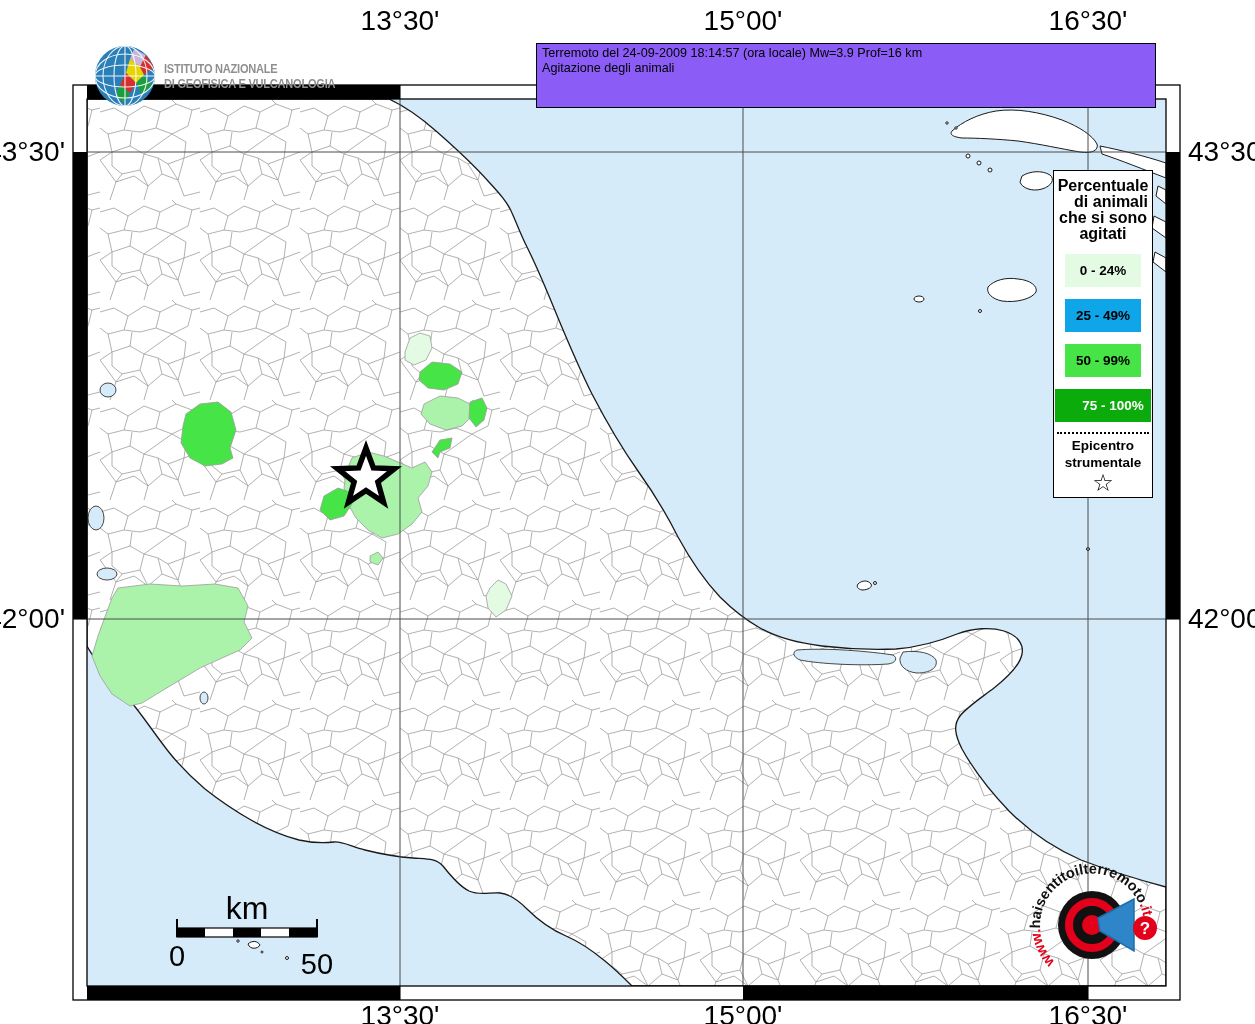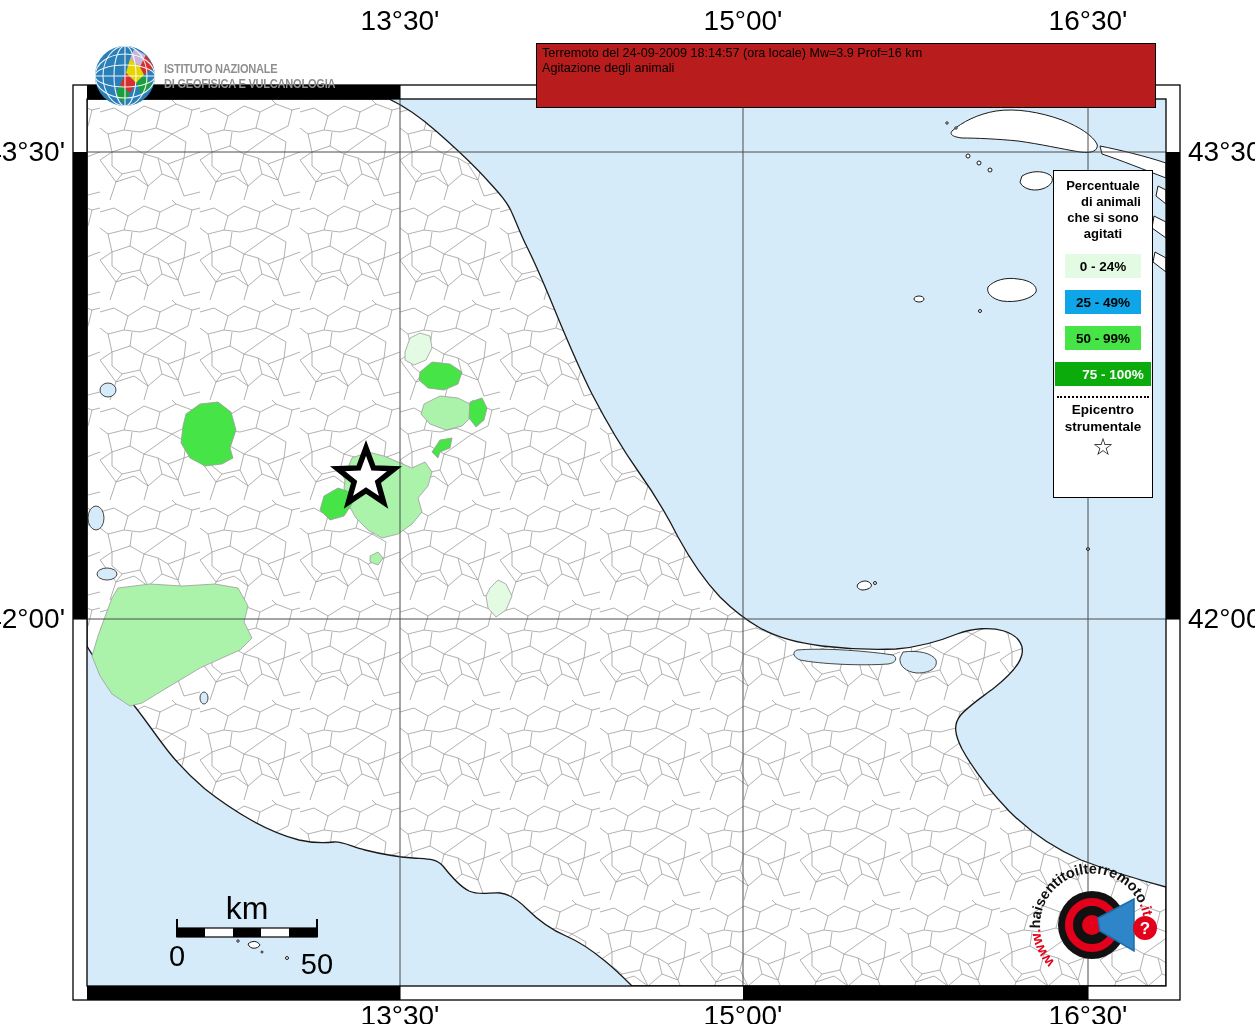--- a/index.html
+++ b/index.html
@@ -7,33 +7,33 @@
          font-family:"Liberation Sans",sans-serif;}
   #map-svg{position:absolute;left:0;top:0;}
 
   .axis-label{position:absolute;font-size:28px;color:#000;white-space:nowrap;}
   .axis-top{top:5px;transform:translateX(-50%);}
   .axis-bottom{top:1000px;transform:translateX(-50%);}
   .axis-left{right:1190px;transform:translateY(-50%);text-align:right;}
   .axis-right{left:1188px;transform:translateY(-50%);}
 
   #title-box{position:absolute;left:536px;top:43px;width:620px;height:65px;
-    background:#b91c1c;border:1.3px solid #000;box-sizing:border-box;
+    background:#8b5cf6;border:1.3px solid #000;box-sizing:border-box;
     padding:2px 5px;font-size:12.6px;line-height:15.2px;color:#000;z-index:5;}
   #title-box div{white-space:nowrap;}
 
   #ingv-logo{position:absolute;left:94px;top:45px;display:flex;align-items:center;z-index:4;}
   #ingv-text{margin-left:8px;color:#8f8f8f;font-weight:bold;font-size:13.5px;line-height:15.5px;
     letter-spacing:-0.3px;transform:scaleX(0.82);transform-origin:left center;white-space:nowrap;}
 
   #legend{position:absolute;left:1053px;top:170px;width:100px;height:328px;background:#fff;
     border:1.6px solid #000;box-sizing:border-box;z-index:6;text-align:center;
     font-weight:bold;color:#000;}
-  #legend .lg-title{margin-top:7px;font-size:13px;line-height:16px;}
-  .swatch{width:76px;height:24px;margin:12px auto 0 auto;display:flex;align-items:center;
+  #legend .lg-title{margin-top:7px;font-size:16px;line-height:16px;}
+  .swatch{width:76px;height:33px;margin:12px auto 0 auto;display:flex;align-items:center;
     justify-content:center;font-size:13.5px;font-weight:bold;}
   .sw-c0{background:#e3fbe3;}
   .sw-c1{background:#0ea5e9;}
   .sw-c2{background:#46e446;}
   .sw-c3{background:#0cab0c;color:#fff;padding-left:20px;}
   #legend .dots{border-top:2px dotted #000;margin:10px 3px 4px 3px;height:0;}
   #legend .epi-line{font-size:13.5px;line-height:16.5px;}
   #legend .epi-star{font-size:24px;line-height:24px;font-weight:normal;}
 
   .sb-label{position:absolute;color:#000;font-size:29px;transform:translateX(-50%);}

